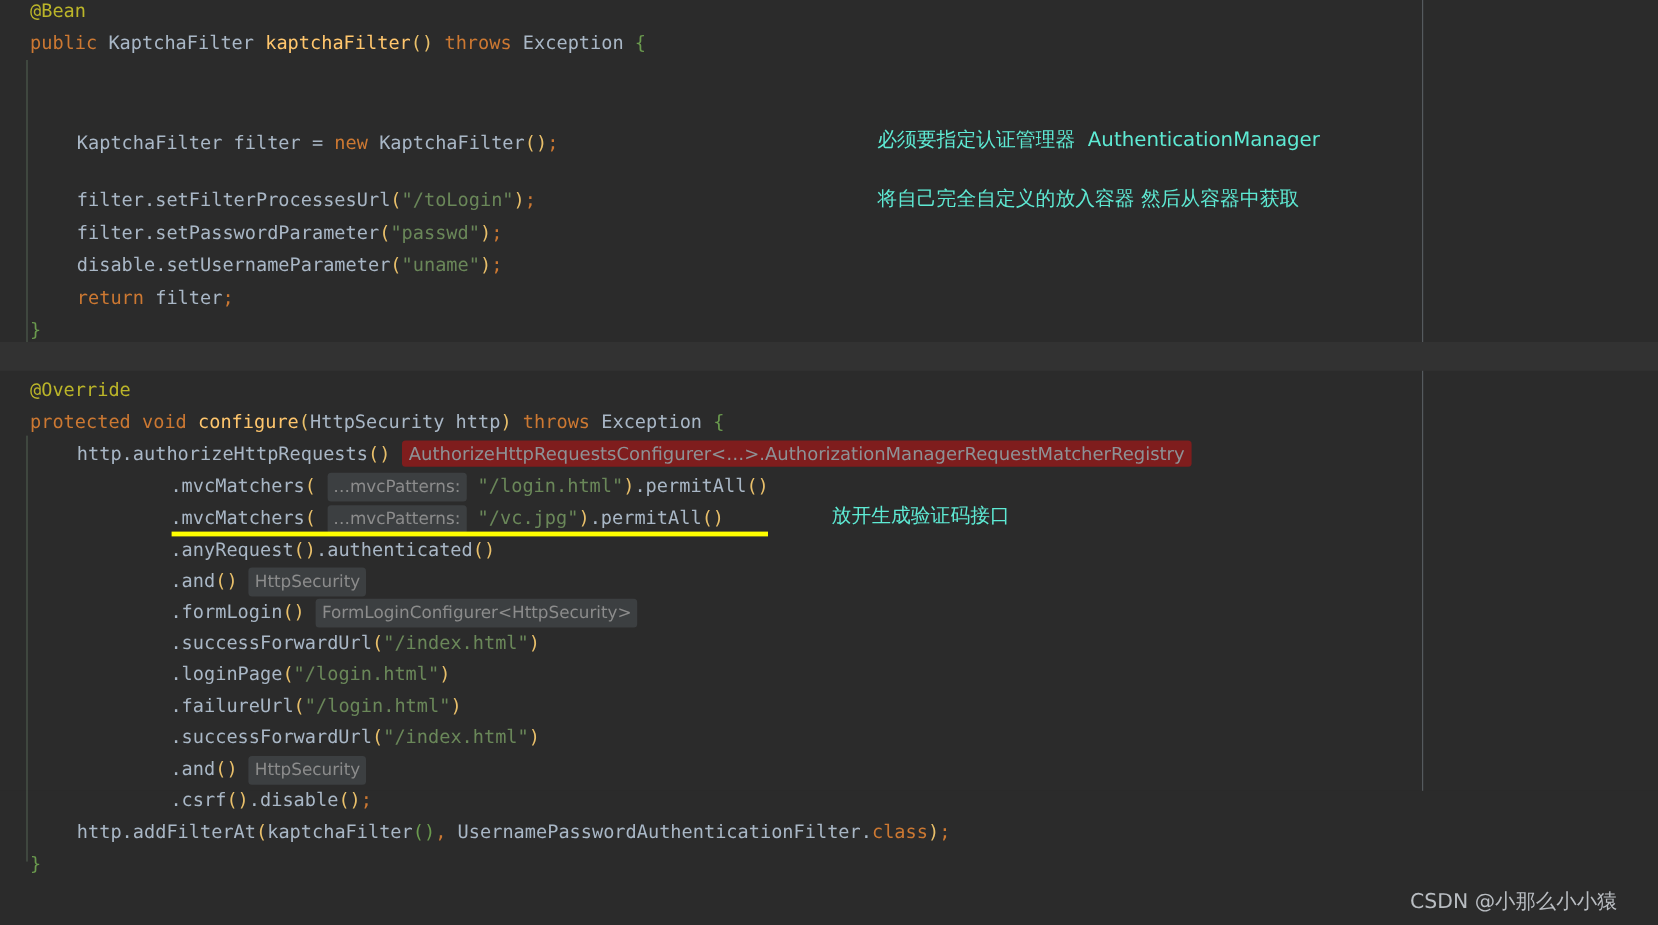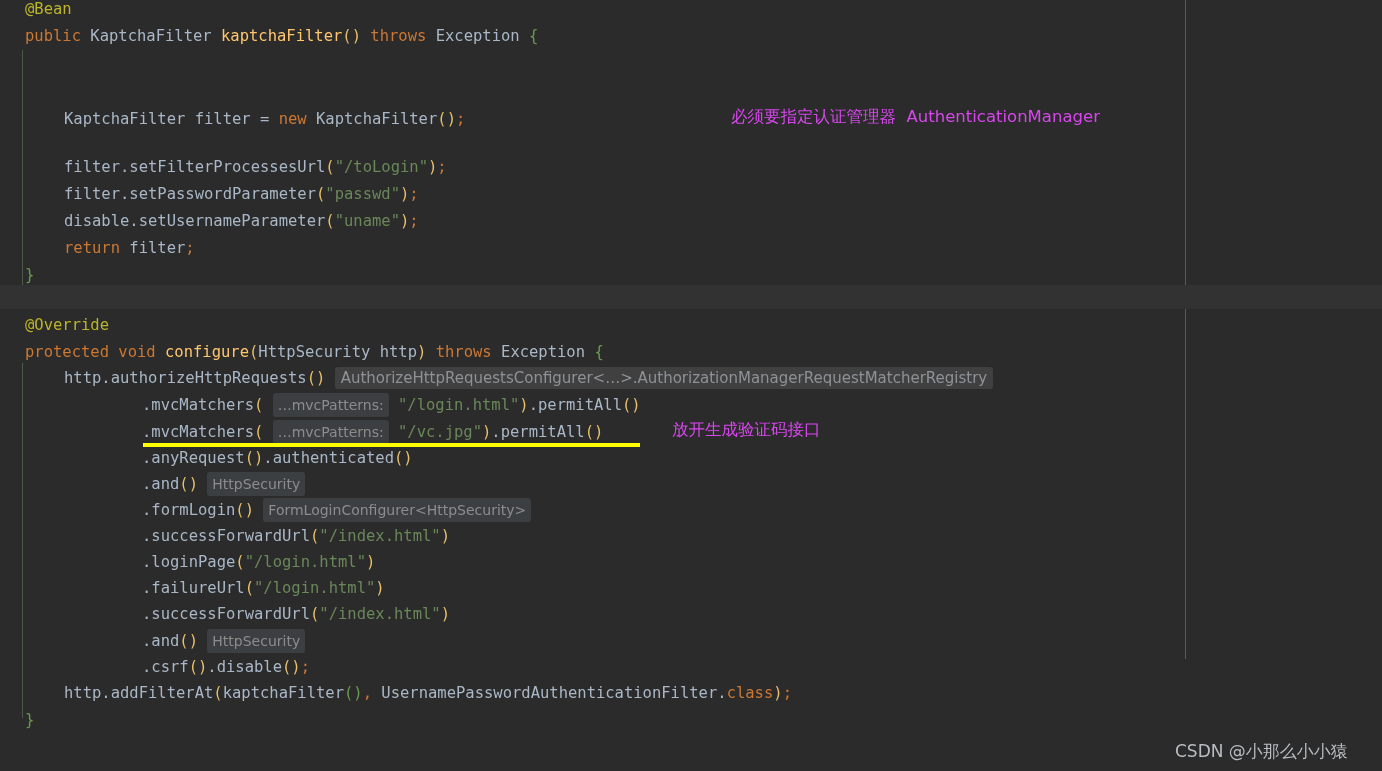--- a/index.html
+++ b/index.html
@@ -71,33 +71,33 @@
   .hint {
     background: #3c3f41;
     color: #8c8c8c;
     border-radius: 3px;
     padding: 4px 5px;
     font-size: 14px;
     font-family: "DejaVu Sans", "Liberation Sans", sans-serif;
     letter-spacing: 0;
   }
   .hint-wide {
-    background: #404040;
+    background: #7f1d1d;
     color: #8e9296;
     border-radius: 3px;
     padding: 2px 6px;
     font-size: 15px;
     font-family: "DejaVu Sans", "Liberation Sans", sans-serif;
     letter-spacing: 0;
   }
 
   
   .annotation {
     position: absolute;
-    color: #d946ef;
+    color: #5eead4;
     font-family: "DejaVu Sans", "Liberation Sans", sans-serif;
     font-size: 16.5px;
     white-space: pre;
     font-weight: 500;
   }
   .underline-bar {
     position: absolute;
     background: #ffff00;
     height: 4px;
   }
@@ -165,18 +165,19 @@
 
   <div class="code-line" style="top:628px; left:142px;"><span class="t-plain">.and</span><span class="t-paren">()</span><span class="t-plain"> </span><span class="hint">HttpSecurity</span></div>
 
   <div class="code-line" style="top:654px; left:142px;text-align:center;"><span class="t-plain">.csrf</span><span class="t-paren">()</span><span class="t-plain">.disable</span><span class="t-paren">()</span><span class="t-semi">;</span></div>
 
   <div class="code-line" style="top:680px; left:64px;"><span class="t-plain">http.addFilterAt</span><span class="t-paren">(</span><span class="t-plain">kaptchaFilter</span><span class="t-brace">()</span><span class="t-semi">, </span><span class="t-type">UsernamePasswordAuthenticationFilter</span><span class="t-plain">.</span><span class="t-kw">class</span><span class="t-paren">)</span><span class="t-semi">;</span></div>
 
   <div class="code-line" style="top:707px; left:25px;"><span class="t-brace">}</span></div>
 
   <div class="annotation" style="top:106px; left:731px;">必须要指定认证管理器  AuthenticationManager</div>
+  <div class="annotation" style="top:155px; left:731px;">将自己完全自定义的放入容器 然后从容器中获取</div>
   <div class="underline-bar" style="top:443px; left:143px; width:497px;"></div>
-  <div class="annotation" style="top:419px; left:672px;">放开生成验证码接口</div>
+  <div class="annotation" style="top:419px; left:693px;">放开生成验证码接口</div>
 
   <div class="watermark" style="top:740px; left:1175px;">CSDN @小那么小小猿</div>
 
 </div>
 
 </body></html>

